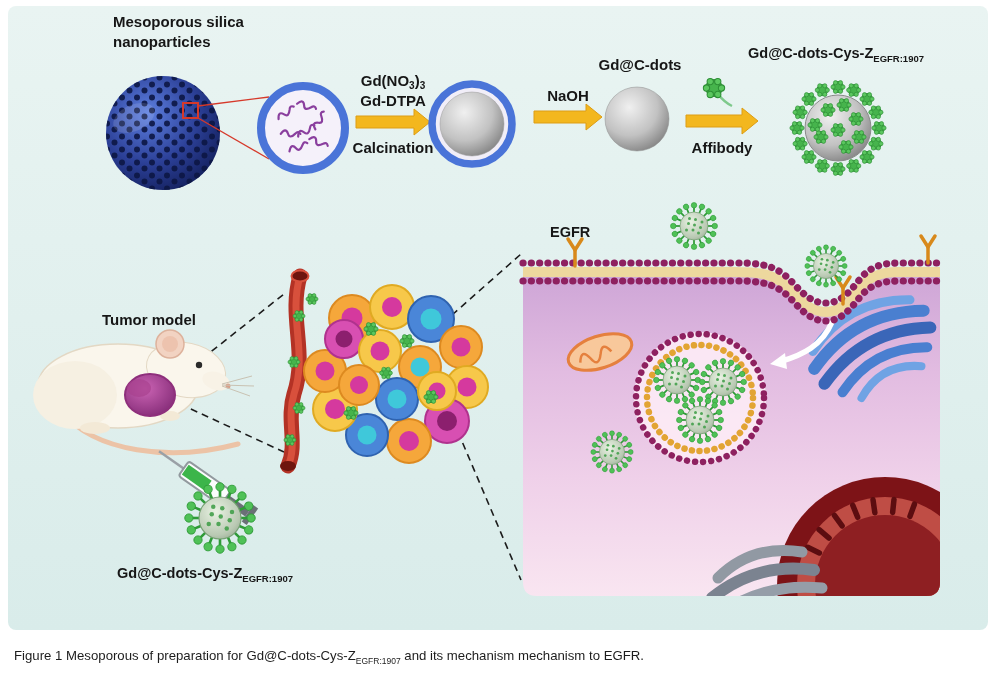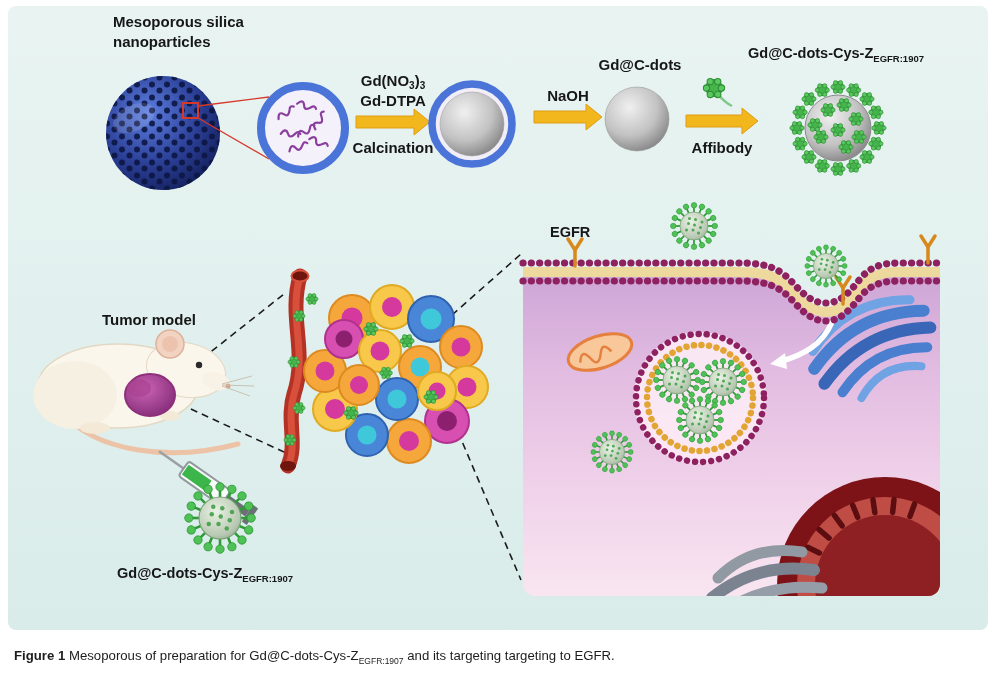--- a/index.html
+++ b/index.html
@@ -2,21 +2,21 @@
 <html><head>
 <meta charset="utf-8">
 <style>
   html,body{margin:0;padding:0;background:#ffffff;width:996px;height:681px;position:relative;font-family:"Liberation Sans",sans-serif;}
   .fig-wrap{position:absolute;left:0;top:0;text-align:right;}
   svg .lbl{font-family:"Liberation Sans",sans-serif;font-weight:bold;font-size:15px;fill:#161616;}
   svg .lbl14{font-family:"Liberation Sans",sans-serif;font-weight:bold;font-size:14.5px;fill:#161616;}
   svg .sub{font-size:10px;}
   svg .subs{font-size:9.5px;}
   .caption{position:absolute;left:14px;top:648px;width:968px;font-size:13.2px;color:#1d1d1d;font-family:"Liberation Sans",sans-serif;}
-  .caption .b{font-weight:bold;}
+  .caption .b{font-weight:normal;}
   .caption sub{font-size:8.5px;}
 </style>
 </head>
 <body>
 
 <div class="fig-wrap">
 <svg width="996" height="640" viewBox="0 0 996 640">
 <defs>
   <radialGradient id="gBlue" cx="0.37" cy="0.33" r="0.8">
     <stop offset="0%" stop-color="#5d7fe0"></stop>
@@ -398,13 +398,13 @@
 <use href="#egfrY" transform="translate(843,288)"></use>
 <use href="#egfrY" transform="translate(928,247)"></use>
 
 <use href="#npbig" transform="translate(694,226) scale(0.5)"></use>
 <use href="#npbig" transform="translate(826,266) scale(0.45)"></use>
 
 <text x="550" y="237" class="lbl14">EGFR</text>
 </svg>
 </div>
 
-<div class="caption"><span class="b">Figure 1</span><span> Mesoporous of preparation for Gd@C-dots-Cys-Z</span><sub>EGFR:1907</sub><span> and its targeting targeting to EGFR.</span></div>
+<div class="caption"><span class="b">Figure 1</span><span> Mesoporous of preparation for Gd@C-dots-Cys-Z</span><sub>EGFR:1907</sub><span> and its mechanism mechanism to EGFR.</span></div>
 
 </body></html>

